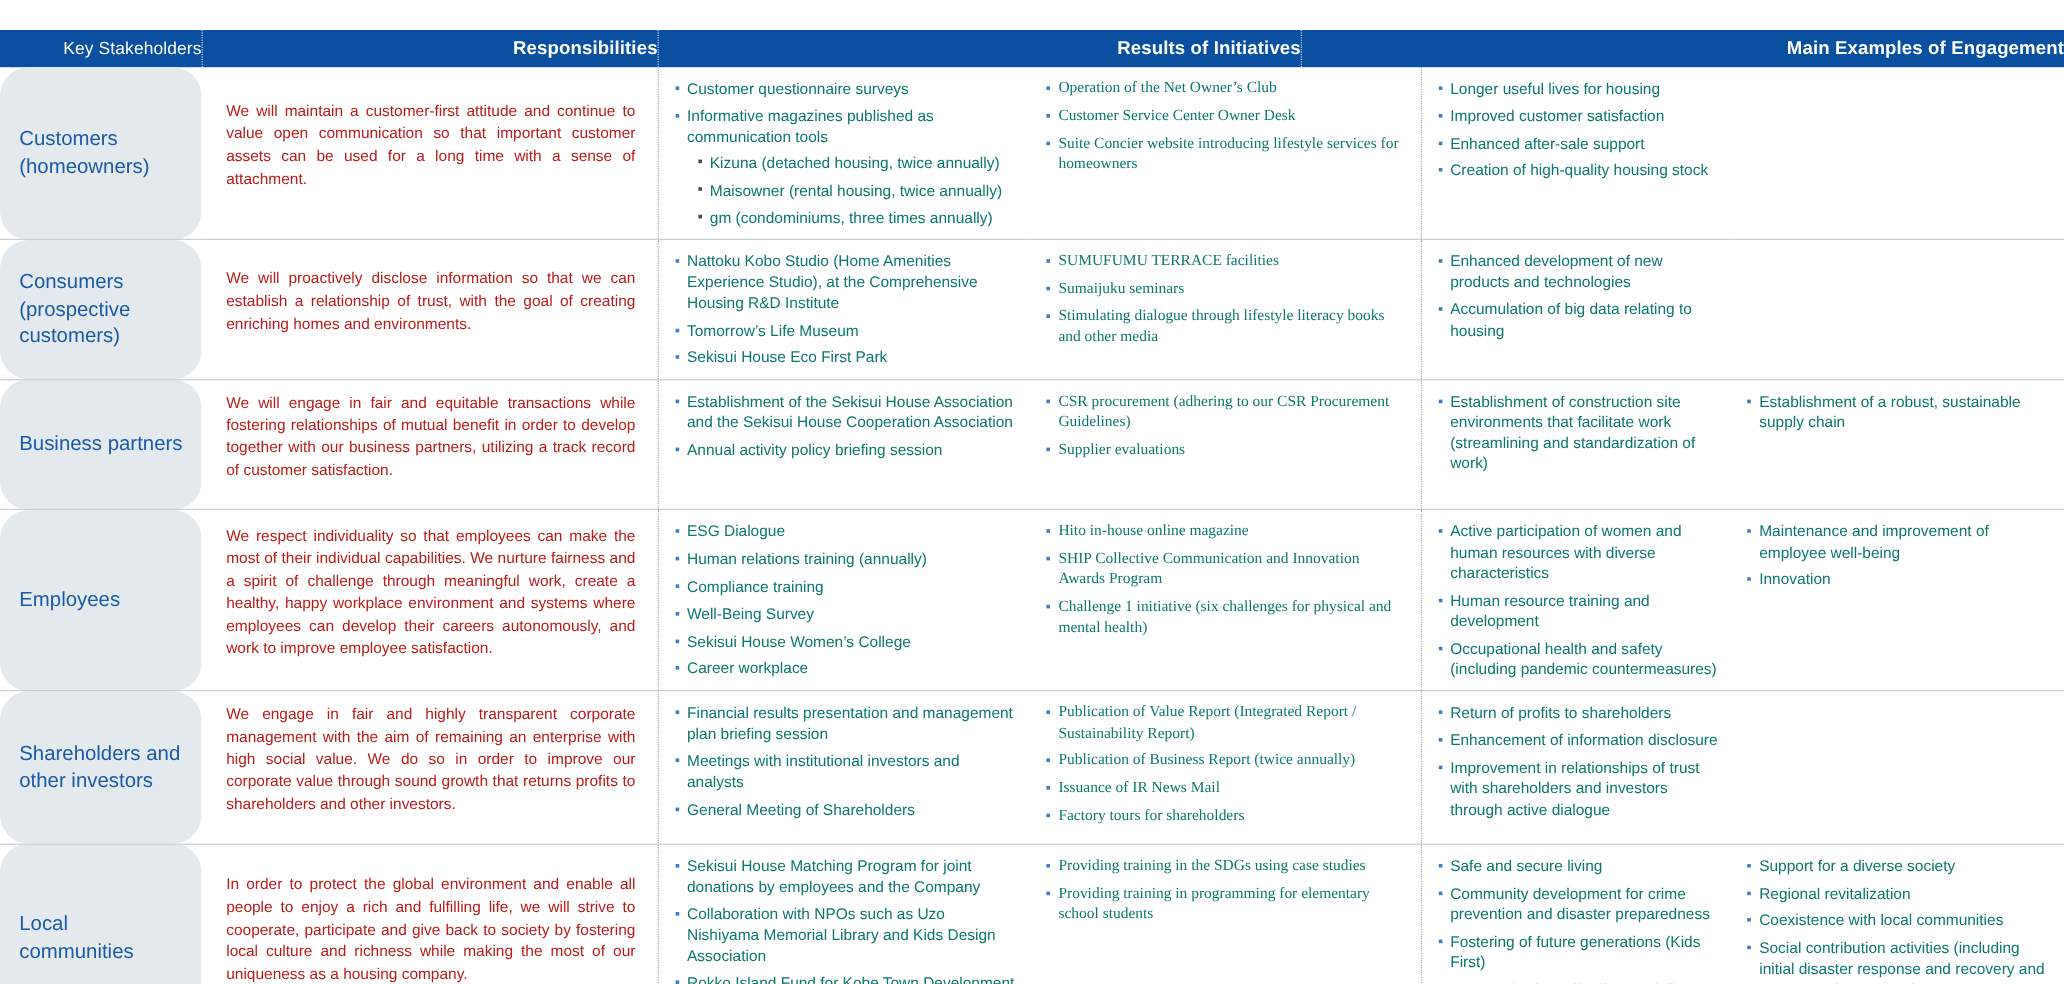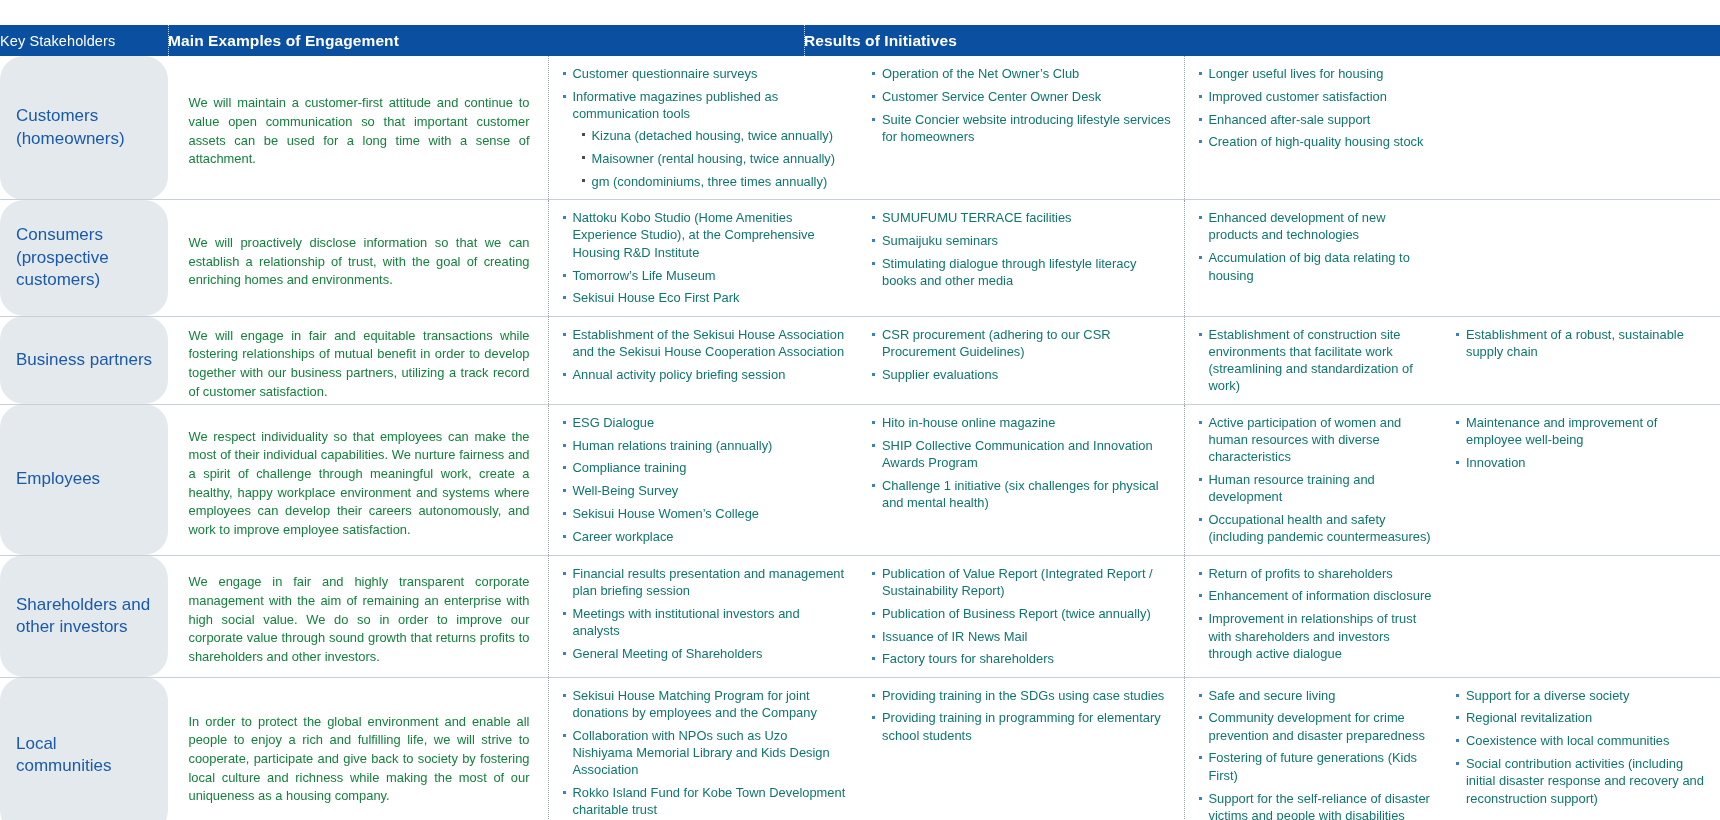--- a/index.html
+++ b/index.html
@@ -24,21 +24,21 @@
     width: 1720px;
     height: 31px;
     background: #0b4fa0;
   }
   .hcell {
     color: #ffffff;
     font-size: 15.5px;
     letter-spacing: .1px;
     display: flex;
     align-items: center;
-    justify-content: flex-start;
+    justify-content: flex-end;
     height: 31px;
     position: relative;
   }
   .hcell.stake { width: 168px; font-weight: normal; font-size: 14.5px; }
   .hcell.resp  { width: 380px; font-weight: bold; }
   .hcell.main  { width: 636px; font-weight: bold; }
   .hcell.res   { width: 536px; font-weight: bold; }
   .hsep {
     position: absolute;
     top: 0; left: 0;
@@ -66,38 +66,38 @@
     background: #e4e9ee;
     color: #1a5aa8;
     font-size: 17px;
     line-height: 1.32;
     padding: 6px 0 6px 16px;
     border-right: 1px solid #ffffff;
     border-radius: 24px;
   }
   td.resp {
     width: 380px;
-    padding: 10px 18px 2px 20px;
+    padding: 10px 18px 23px 20px;
     font-size: 12.9px;
     line-height: 1.45;
-    color: #15803d;
+    color: #b91c1c;
     text-align: justify;
     text-justify: inter-word;
     border-right: 1px dotted #9aa3ad;
     margin-left: 13px;
   }
   td.colA, td.colB, td.colC, td.colD {
     padding: 9px 10px 9px 14px;
     font-size: 12.9px;
     line-height: 1.34;
     color: #0f766e;
     vertical-align: top;
   }
   td.colA { width: 310px; }
-  td.colB { width: 326px; border-right: 1px dotted #9aa3ad; }
+  td.colB { width: 326px; border-right: 1px dotted #9aa3ad; font-family: Liberation Serif, serif; }
   td.colC { width: 258px; }
   td.colD { width: 278px; }
 
   .cellpad { padding-top: 3px; }
 
   ul.blist { margin: 0; padding: 0; list-style: none; }
   ul.blist > li {
     position: relative;
     padding-left: 10px;
     margin-bottom: 5.5px;
@@ -130,27 +130,31 @@
 </style>
 </head>
 <body>
 
 <div class="sheet">
 
   <div class="header-row">
     <div class="hcell stake">
       <span>Key Stakeholders</span>
     </div>
-    <div class="hcell main">
+    <div class="hcell resp">
       <span class="hsep"></span>
-      <span>Main Examples of Engagement</span>
+      <span>Responsibilities</span>
     </div>
     <div class="hcell res">
       <span class="hsep"></span>
       <span>Results of Initiatives</span>
+    </div>
+    <div class="hcell main">
+      <span class="hsep"></span>
+      <span>Main Examples of Engagement</span>
     </div>
   </div>
 
   <table class="tbl">
     <tbody id="tbody">
         <tr>
           <td class="stake">
             <span class="stk-line">Customers</span>
             <span class="stk-line">(homeowners)</span>
           </td>

